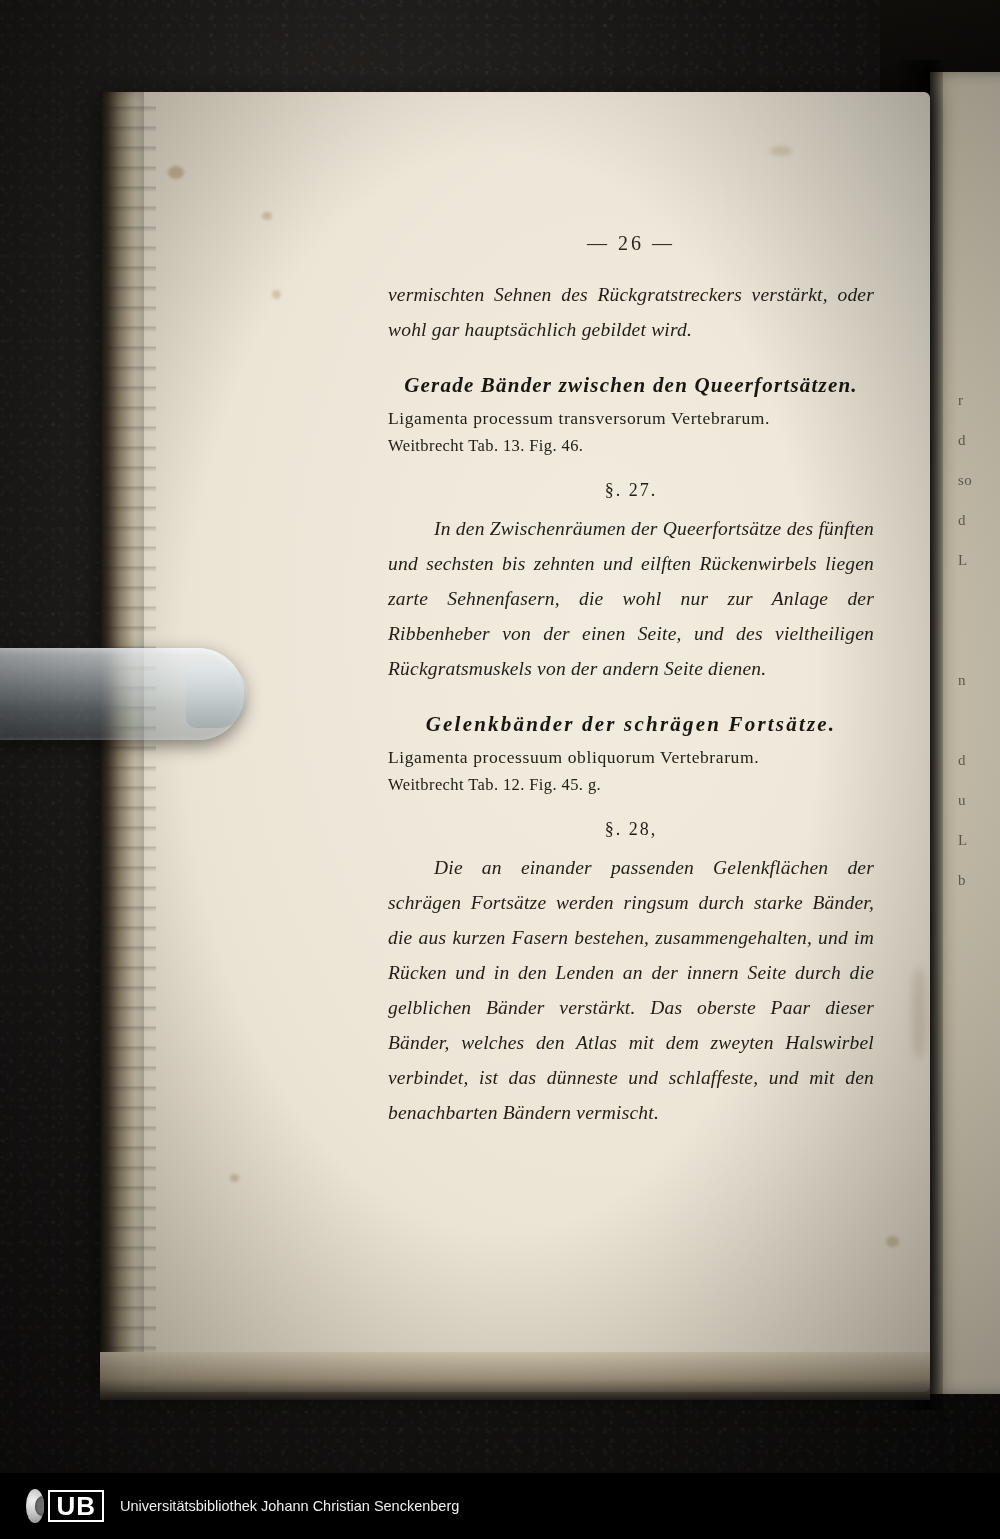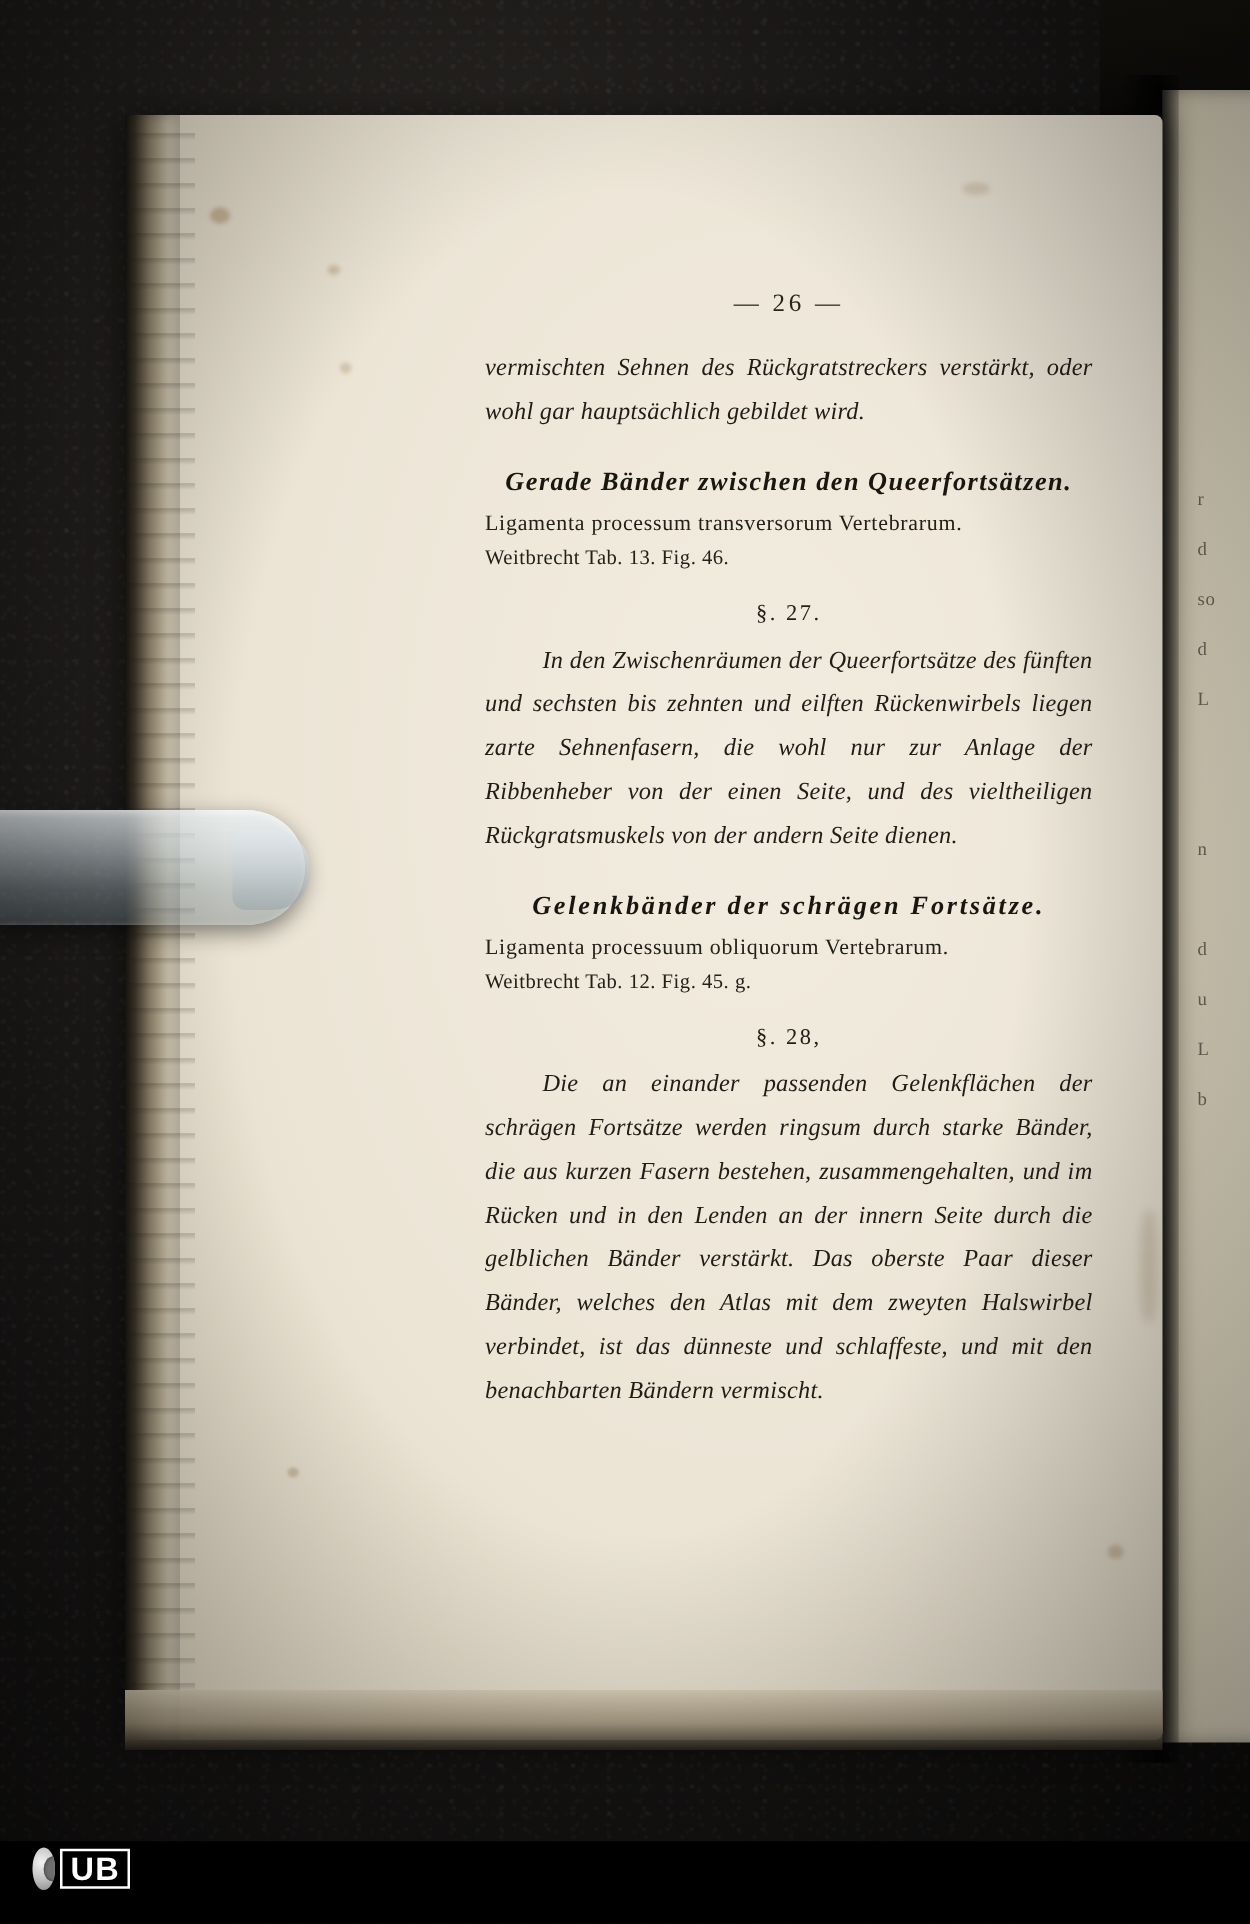--- a/index.html
+++ b/index.html
@@ -238,20 +238,21 @@
 
   
   .footer {
     position: absolute;
     left: 0;
     bottom: 0;
     width: 1000px;
     height: 66px;
     background: #000;
     display: flex;
+    align-items: center;
     padding-left: 26px;
     box-sizing: border-box;
   }
   .ub-logo {
     width: 78px;
     height: 44px;
     display: flex;
     align-items: center;
     gap: 4px;
   }
@@ -352,16 +353,17 @@
   <div class="page-holder-tip"></div>
 
   <div class="vignette"></div>
 
   <div class="footer">
     <div class="ub-logo">
       <div class="ub-seal"></div>
       <div class="ub-text">UB</div>
     </div>
     <div class="footer-labels">
+      <div>Universitätsbibliothek Johann Christian Senckenberg</div>
     </div>
   </div>
 
 </div>
 
 </body></html>

